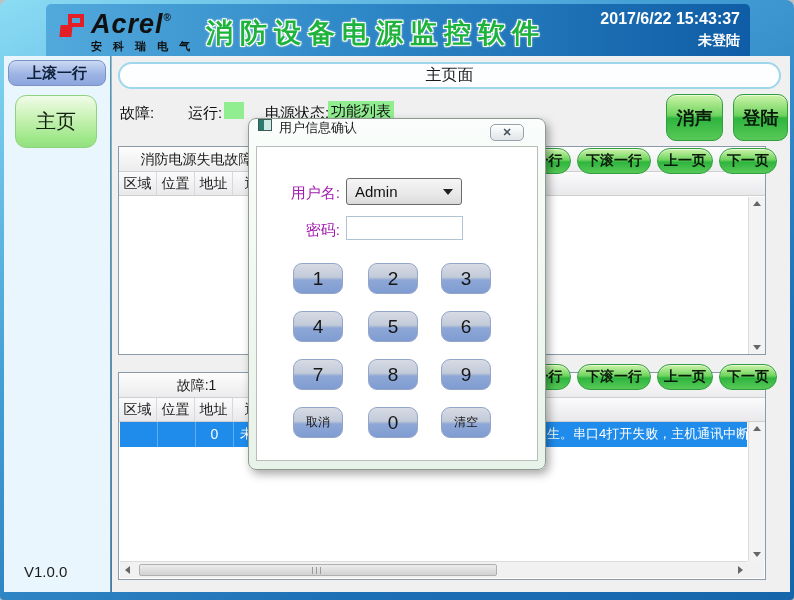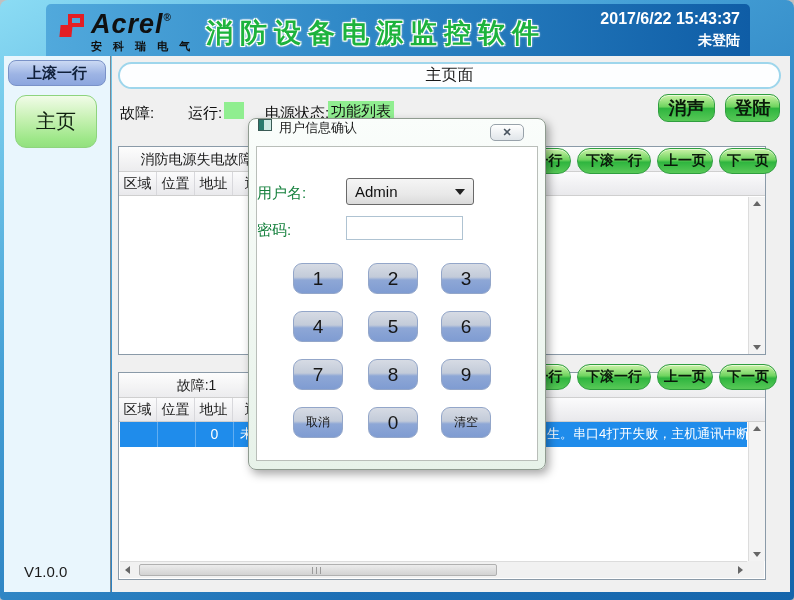--- a/index.html
+++ b/index.html
@@ -41,24 +41,24 @@
   
   .main{ position:absolute; left:112px; top:56px; width:678px; height:536px; background:#f0f0f0; }
   .page-titlebar{ position:absolute; left:6px; top:6px; width:663px; height:27px;
     border:2px solid #9ed6ec; border-radius:14px; background:#fdfeff;
     display:flex; align-items:center; justify-content:center; font-size:16px; color:#1a1a1a; }
 
   .status-label{ position:absolute; top:48px; font-size:15px; color:#101010; white-space:nowrap; }
   .run-box{ position:absolute; left:112px; top:46px; width:20px; height:17px; background:#90ee90; }
   .power-value{ position:absolute; left:216px; top:45px; font-size:15px; color:#101010; background:#90ee90; padding:1px 3px; white-space:nowrap; }
 
-  .big-green{ position:absolute; top:38px; height:28px; border-radius:10px; border:1px solid #2f9e3f;
+  .big-green{ position:absolute; top:38px; height:47px; border-radius:10px; border:1px solid #2f9e3f;
     background:linear-gradient(#cdf3a8 0%,#6fd45f 45%,#2fb53f 52%,#58c957 100%);
     font-size:18px; font-weight:bold; color:#0a1a0a; display:flex; align-items:center; justify-content:center;
-    box-shadow:inset 0 1px 0 rgba(255,255,255,.6); }
+    box-shadow:inset 0 1px 0 rgba(255,255,255,.6);margin-left:8px; }
   .btn-mute{ left:546px; width:57px; }
   .btn-login{ left:613px; width:55px; }
 
   .pill-green{ position:absolute; height:26px; border-radius:13px; border:1px solid #2f9e3f;
     background:linear-gradient(#cdf3a8 0%,#6fd45f 45%,#2fb53f 55%,#58c957 100%);
     font-size:14px; font-weight:bold; color:#0a1a0a; display:flex; align-items:center; justify-content:center;
     box-shadow:inset 0 1px 0 rgba(255,255,255,.55); white-space:nowrap; overflow:hidden; }
   .row1{ top:92px; } .row2{ top:308px; }
   .b-su{ left:386px; width:73px; } .b-sd{ left:465px; width:74px; }
   .b-pp{ left:545px; width:56px; } .b-np{ left:607px; width:58px; }
@@ -99,23 +99,23 @@
     background:linear-gradient(#fafdfb,#e7f2e9); border:1px solid #8f9b90; border-radius:8px;
     box-shadow:3px 4px 10px rgba(0,0,0,.35); }
   .dlg-titlebar{ position:absolute; left:0; top:0; right:12px; height:27px; display:flex; align-items:flex-start; padding:0 9px; }
   .dlg-icon{ width:14px; height:12px; border:1px solid #3a5a55;
     background:linear-gradient(90deg,#2a7a6e 0 45%,#cfe9e4 45% 100%); }
   .dlg-title{ margin-left:7px; font-size:13px; color:#1a1a1a; }
   .dlg-close{ position:absolute; right:9px; top:5px; width:34px; height:17px; border:1px solid #98a2aa; border-radius:5px;
     background:linear-gradient(#ffffff,#e0e5e9); display:flex; align-items:center; justify-content:center;
     font-size:11px; font-weight:bold; color:#4a5560; }
   .dlg-body{ position:absolute; left:7px; right:7px; top:27px; bottom:8px; background:#fff; border:1px solid #b9beb9; }
-  .dlg-label{ position:absolute; left:0; width:83px; text-align:left; font-size:15px; color:#15803d; }
+  .dlg-label{ position:absolute; left:0; width:83px; text-align:right; font-size:15px; color:#a21caf; }
   .lbl-user{ top:37px; } .lbl-pass{ top:74px; }
-  .combobox{ position:absolute; left:89px; top:31px; width:128px; height:27px; border:1px solid #6a6a6a; border-radius:3px;
+  .combobox{ position:absolute; left:89px; top:31px; width:116px; height:27px; border:1px solid #6a6a6a; border-radius:3px;
     background:linear-gradient(#f5f5f5,#e9e9e9 60%,#dadada); display:flex; align-items:center; padding:0 8px;
     font-size:15px; color:#101010; }
   .cb-arrow{ margin-left:auto; width:0; height:0; border-left:5px solid transparent; border-right:5px solid transparent; border-top:6px solid #222; }
   .input-pass{ position:absolute; left:89px; top:69px; width:117px; height:24px; border:1px solid #afc3d2; background:#fff;
     font-size:15px; padding:0 5px; font-family:"Liberation Sans",sans-serif; }
   .kp{ position:absolute; width:50px; height:31px; border-radius:9px; border:1px solid #93a6c9;
     background:linear-gradient(#d6dbe4 0%,#c3cbd9 45%,#8ea7d6 55%,#7f9cd2 100%);
     font-size:19px; color:#161616; display:flex; align-items:center; justify-content:center; }
   .kp-txt{ font-size:12px; }
   .kx1{ left:36px; } .kx2{ left:111px; } .kx3{ left:184px; }

